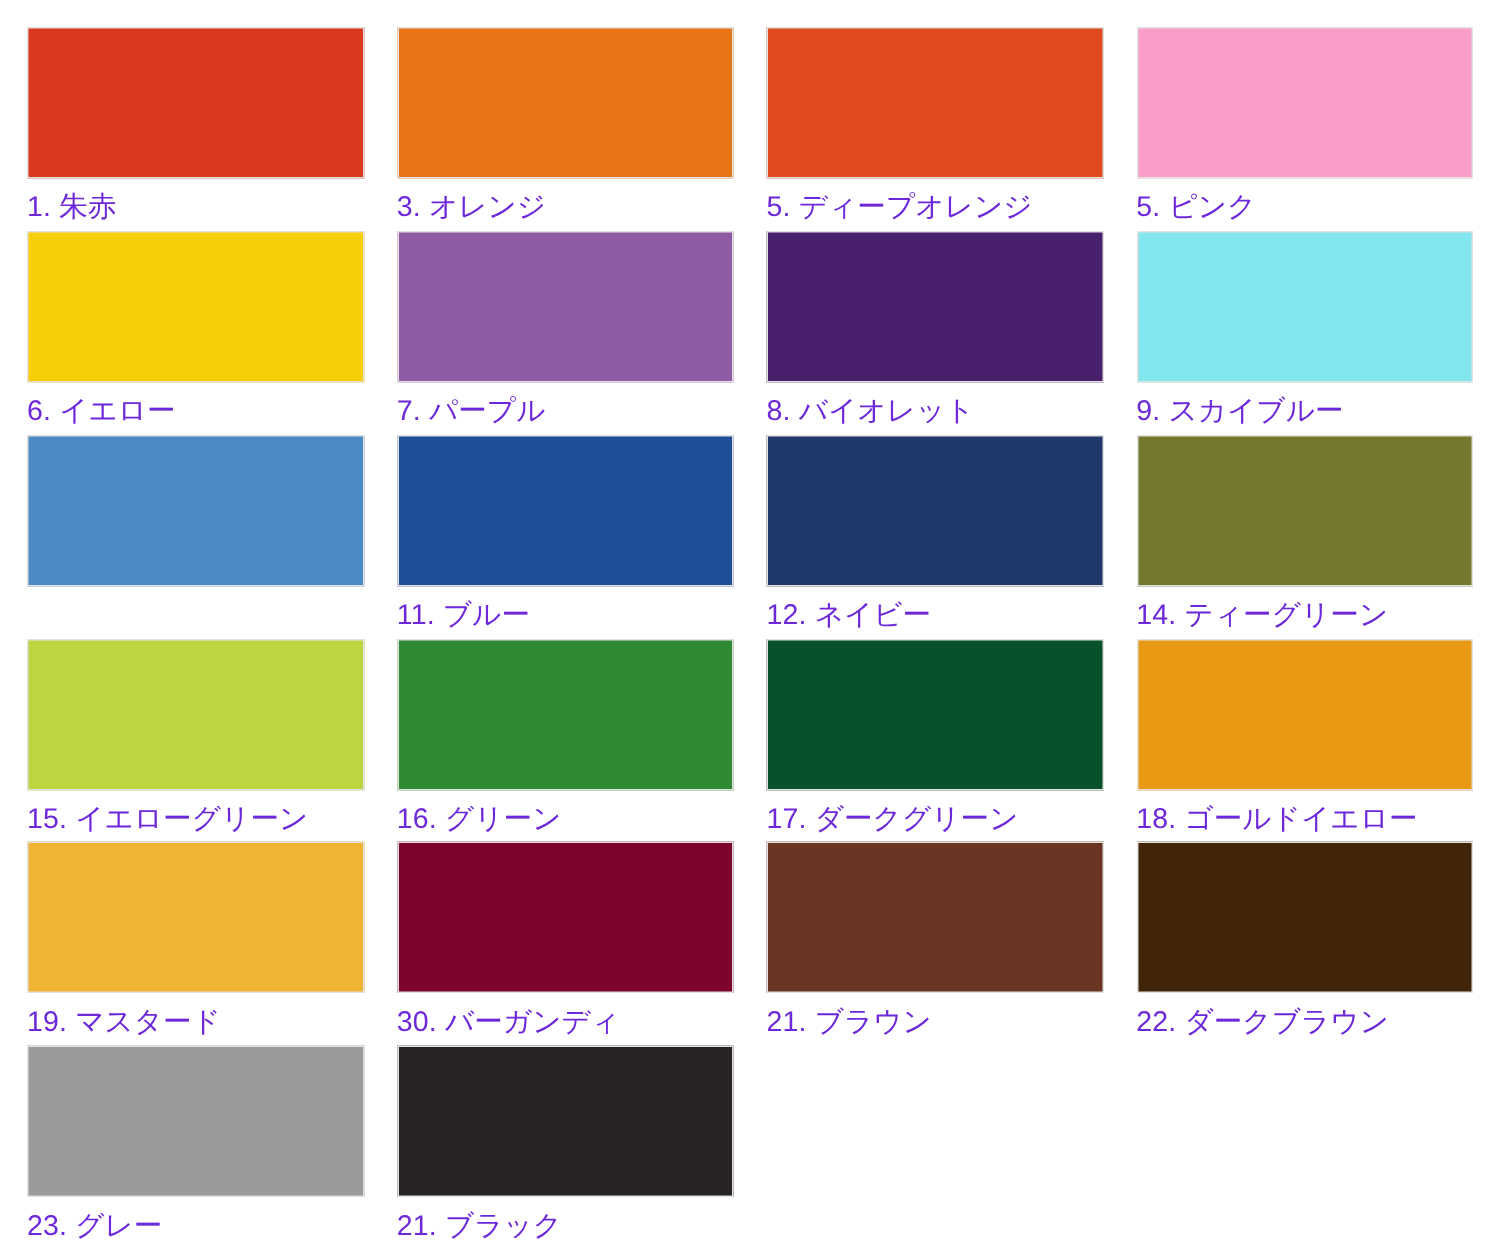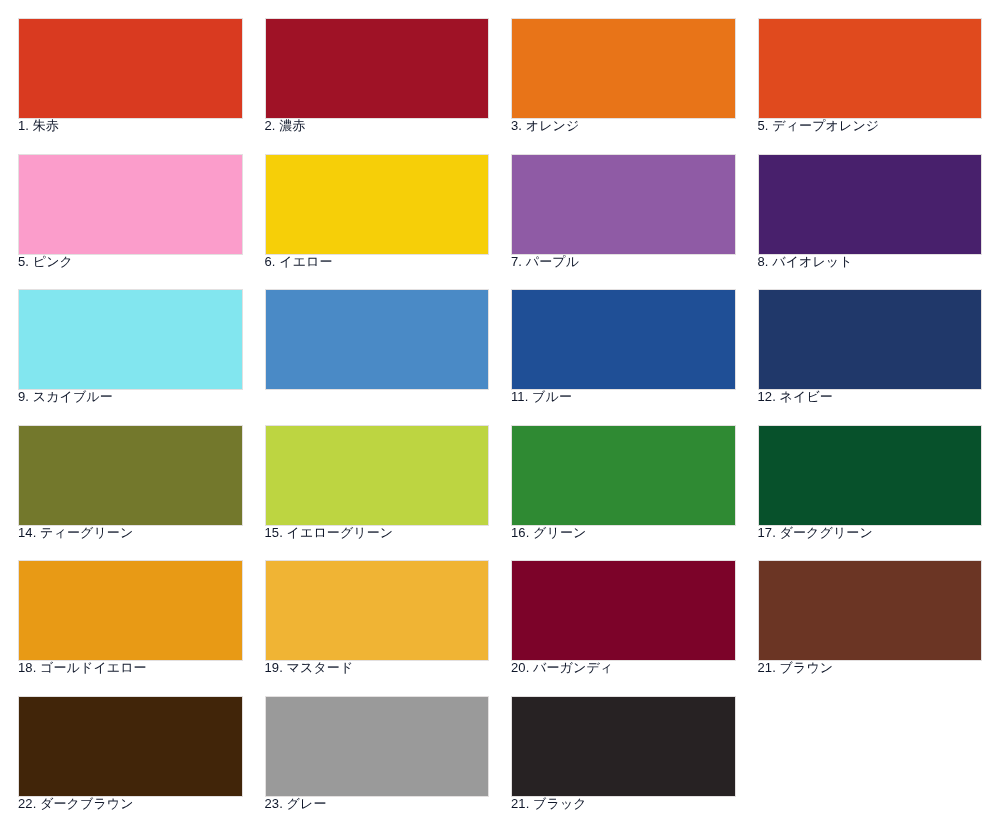--- a/index.html
+++ b/index.html
@@ -26,38 +26,35 @@
     flex-direction: column;
     justify-content: flex-start;
   }
   .swatch-chip {
     width: 100%;
     height: 101px;
     border: 1px solid #e3e0e0;
     display: block;
   }
   .swatch-label {
-    font-size: 13px;
+    margin-top: 9px;
+    font-size: 19px;
     line-height: 1.15;
-    color: #0f172a;
+    color: #6d28d9;
     letter-spacing: 0.1px;
     white-space: nowrap;
   }
 </style>
 </head>
 <body style="background: rgb(255, 255, 255);">
 
 <div id="palette-grid">
     <div class="swatch-cell">
       <div class="swatch-chip" style="background-color: rgb(217, 58, 32); border-color: rgb(227, 224, 224);"></div>
       <div class="swatch-label">1. 朱赤</div>
-    </div>
-    <div class="swatch-cell">
-      <div class="swatch-chip" style="background-color: rgb(159, 18, 38); border-color: rgb(227, 224, 224);"></div>
-      <div class="swatch-label">2. 濃赤</div>
     </div>
     <div class="swatch-cell">
       <div class="swatch-chip" style="background-color: rgb(232, 116, 24); border-color: rgb(227, 224, 224);"></div>
       <div class="swatch-label">3. オレンジ</div>
     </div>
     <div class="swatch-cell">
       <div class="swatch-chip" style="background-color: rgb(224, 74, 30); border-color: rgb(227, 224, 224);"></div>
       <div class="swatch-label">5. ディープオレンジ</div>
     </div>
     <div class="swatch-cell">
@@ -110,21 +107,21 @@
     <div class="swatch-cell">
       <div class="swatch-chip" style="background-color: rgb(232, 154, 21); border-color: rgb(227, 224, 224);"></div>
       <div class="swatch-label">18. ゴールドイエロー</div>
     </div>
     <div class="swatch-cell">
       <div class="swatch-chip" style="background-color: rgb(240, 180, 52); border-color: rgb(227, 224, 224);"></div>
       <div class="swatch-label">19. マスタード</div>
     </div>
     <div class="swatch-cell">
       <div class="swatch-chip" style="background-color: rgb(124, 3, 41); border-color: rgb(227, 224, 224);"></div>
-      <div class="swatch-label">20. バーガンディ</div>
+      <div class="swatch-label">30. バーガンディ</div>
     </div>
     <div class="swatch-cell">
       <div class="swatch-chip" style="background-color: rgb(107, 53, 36); border-color: rgb(227, 224, 224);"></div>
       <div class="swatch-label">21. ブラウン</div>
     </div>
     <div class="swatch-cell">
       <div class="swatch-chip" style="background-color: rgb(65, 37, 9); border-color: rgb(227, 224, 224);"></div>
       <div class="swatch-label">22. ダークブラウン</div>
     </div>
     <div class="swatch-cell">

